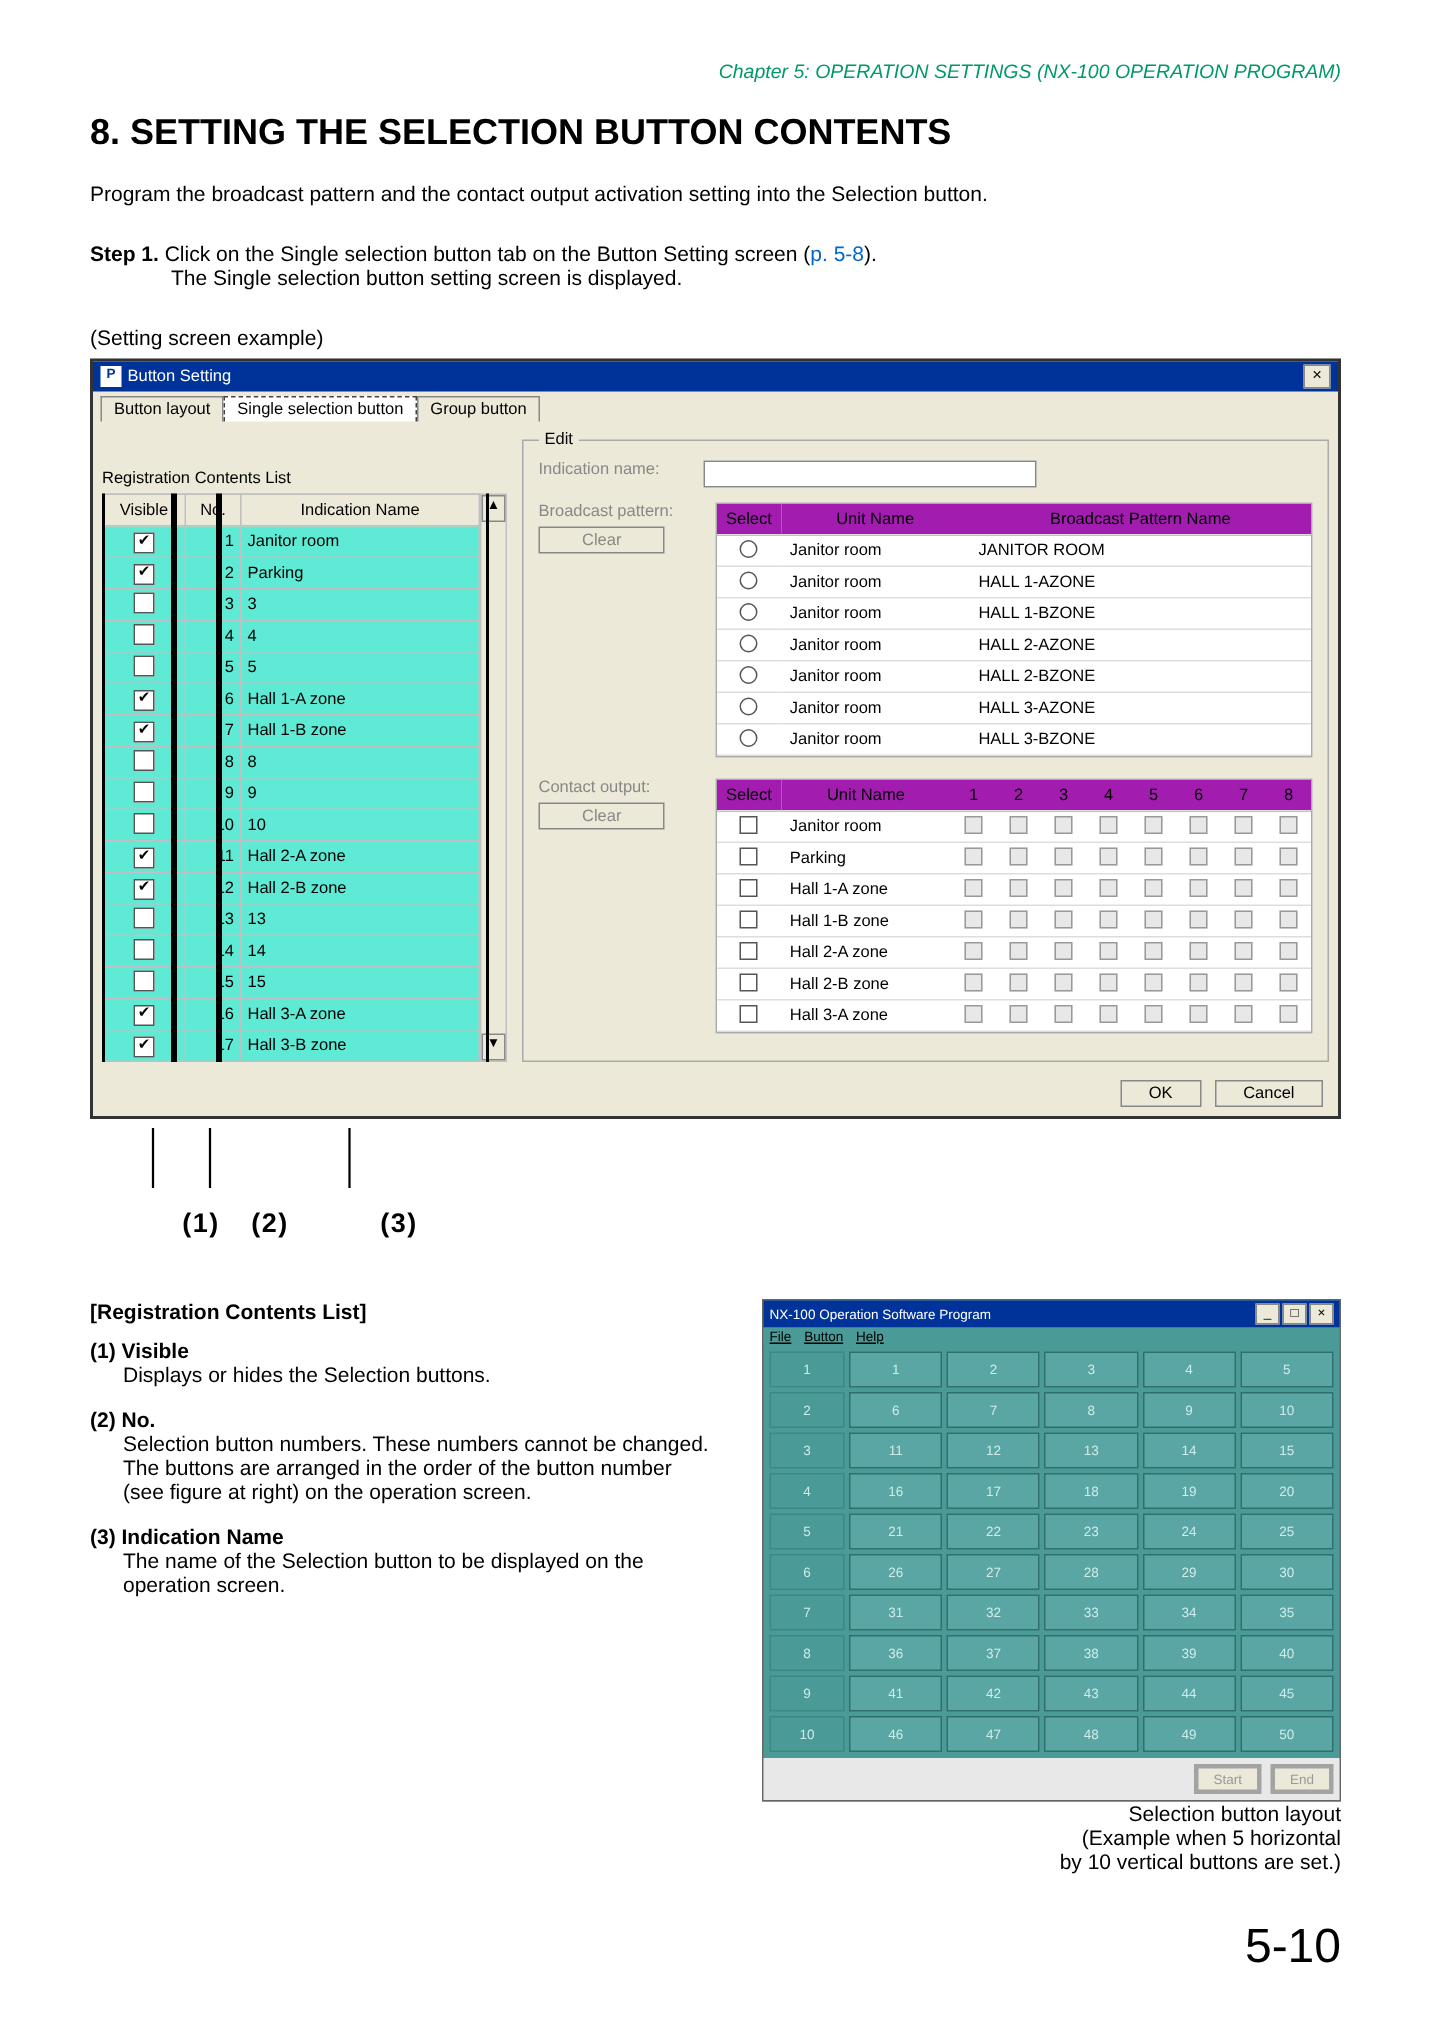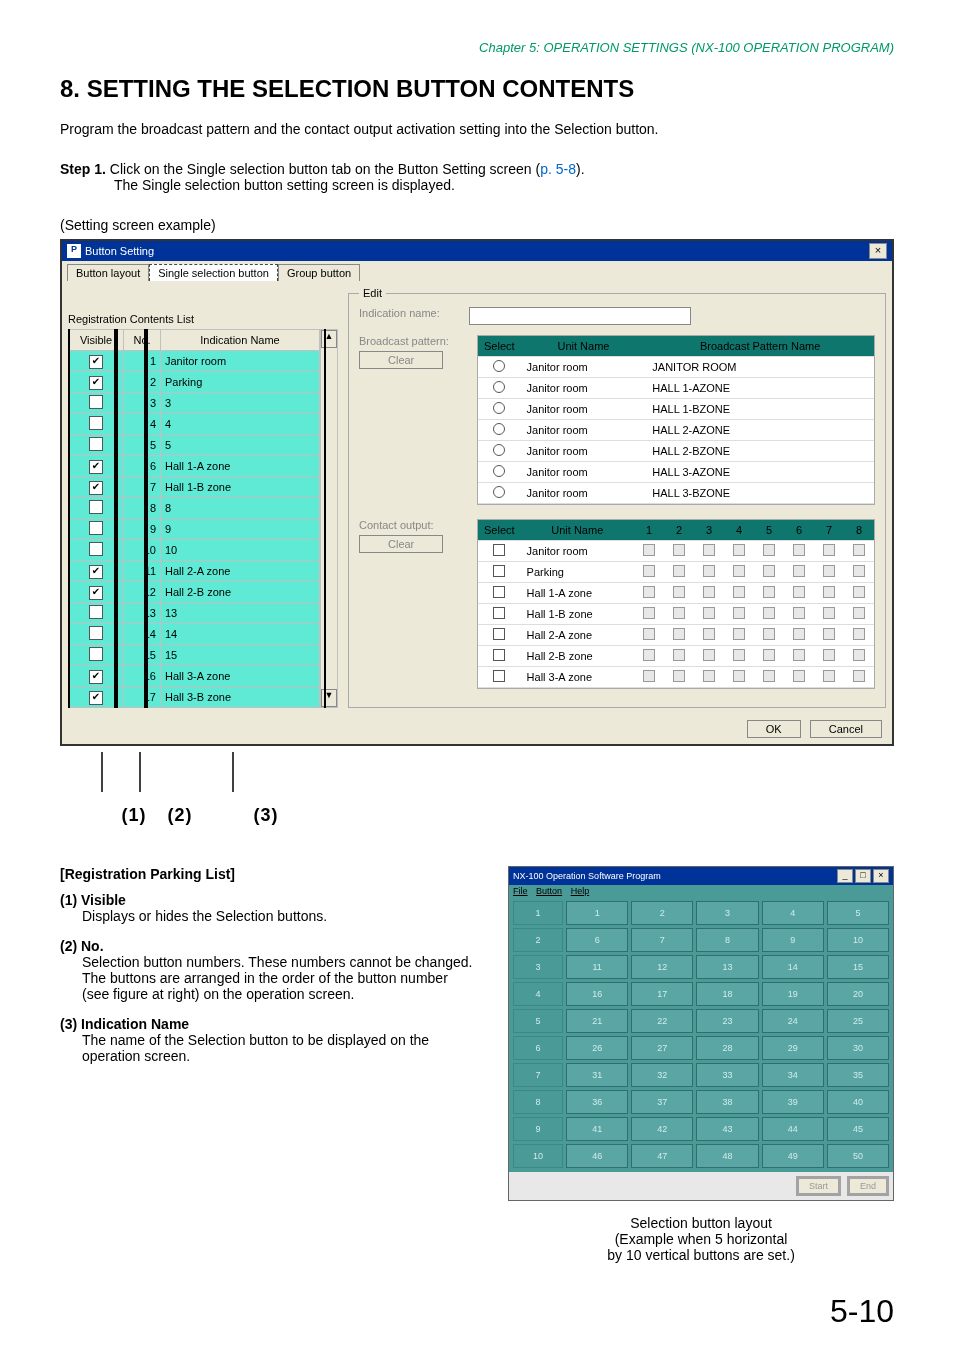--- a/index.html
+++ b/index.html
@@ -198,21 +198,21 @@
     width: 100%;
     border-collapse: collapse;
     font-size: 11px;
   }
   .bp-grid th, .bp-grid td, .co-grid th, .co-grid td {
     border-bottom: 1px solid #ddd;
     padding: 2px 6px;
     height: 16px;
   }
   .bp-grid th, .co-grid th {
-    background: #0f766e;
+    background: #a21caf;
     font-weight: normal;
   }
   .radio-cell, .chk-cell {
     text-align: center;
     width: 30px;
   }
   .radio-cell span {
     display: inline-block;
     width: 10px;
     height: 10px;
@@ -347,23 +347,22 @@
     gap: 6px;
   }
   .op-footer .fbtn {
     border: 3px solid #a3a3a3;
     background: #ece9d8;
     color: #999;
     font-size: 9px;
     padding: 2px 10px;
   }
   .fig-caption {
-    text-align: center;
+    text-align: right;
     font-size: 14px;
-    margin-top: 14px;
   }
   .page-num {
     text-align: right;
     font-size: 32px;
     margin-top: 30px;
   }
   .reg-wrap {
     position: relative;
   }
   .col-vline {
@@ -705,21 +704,21 @@
   </svg>
   <div class="labels-row">
     <span style="display:inline-block;width:40px;text-align:center;">(1)</span>
     <span style="display:inline-block;width:40px;text-align:center;">(2)</span>
     <span style="display:inline-block;width:120px;text-align:center;">(3)</span>
   </div>
 </div>
 
 <div class="desc-section">
   <div class="desc-left">
-    <h3>[Registration Parking List]</h3>
+    <h3>[Registration Contents List]</h3>
     <div id="desc-items">
         <div class="item">
           <div class="title">(1)  Visible</div>
                  <div class="body">Displays or hides the Selection buttons.</div>
         </div>
         <div class="item">
           <div class="title">(2)  No.</div>
                  <div class="body">Selection button numbers. These numbers cannot be changed.<br>The buttons are arranged in the order of the button number (see figure at right) on the operation screen.</div>
         </div>
         <div class="item">

